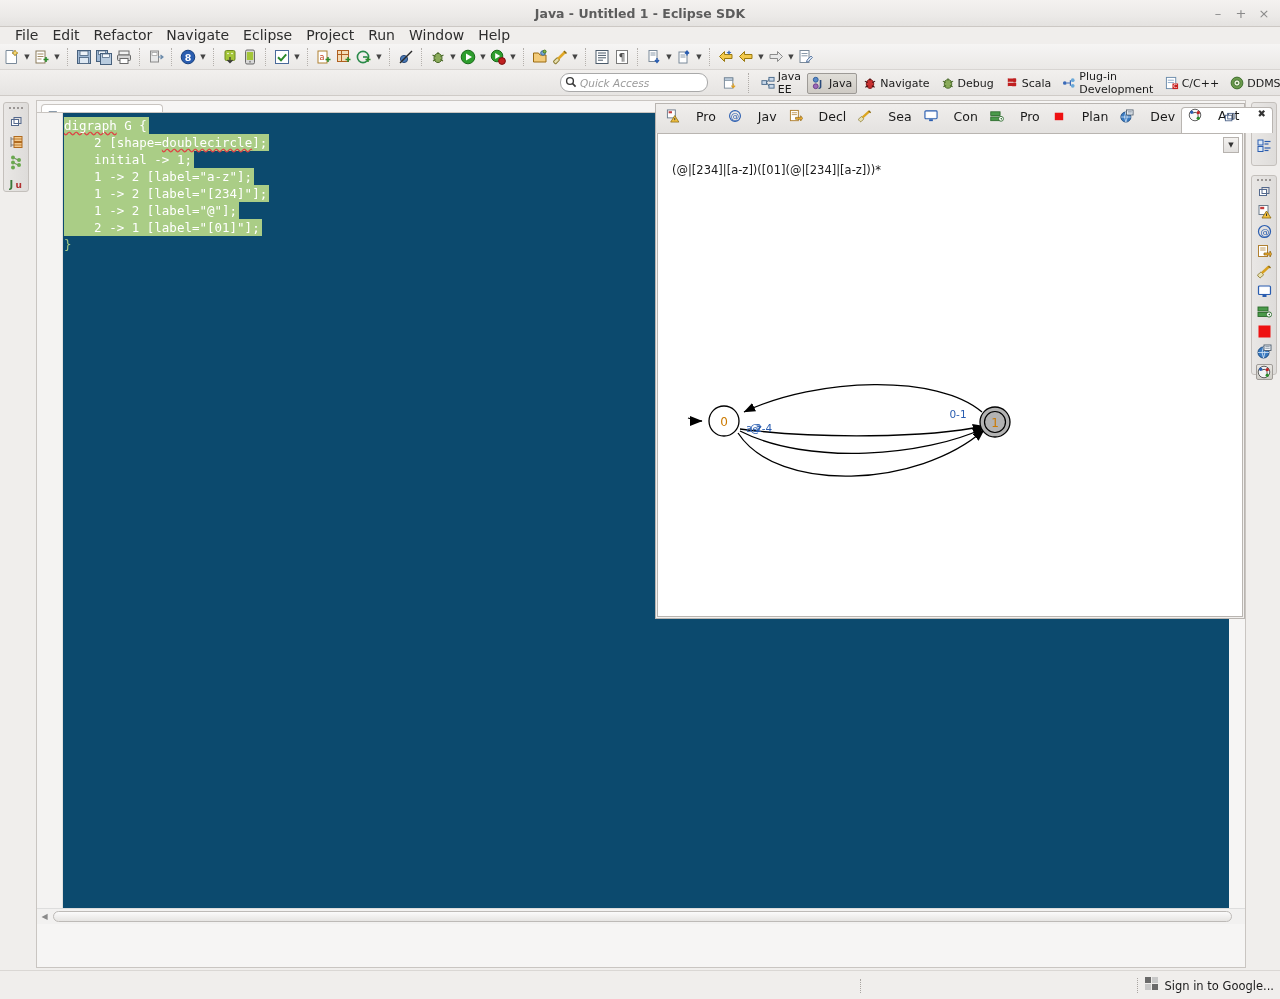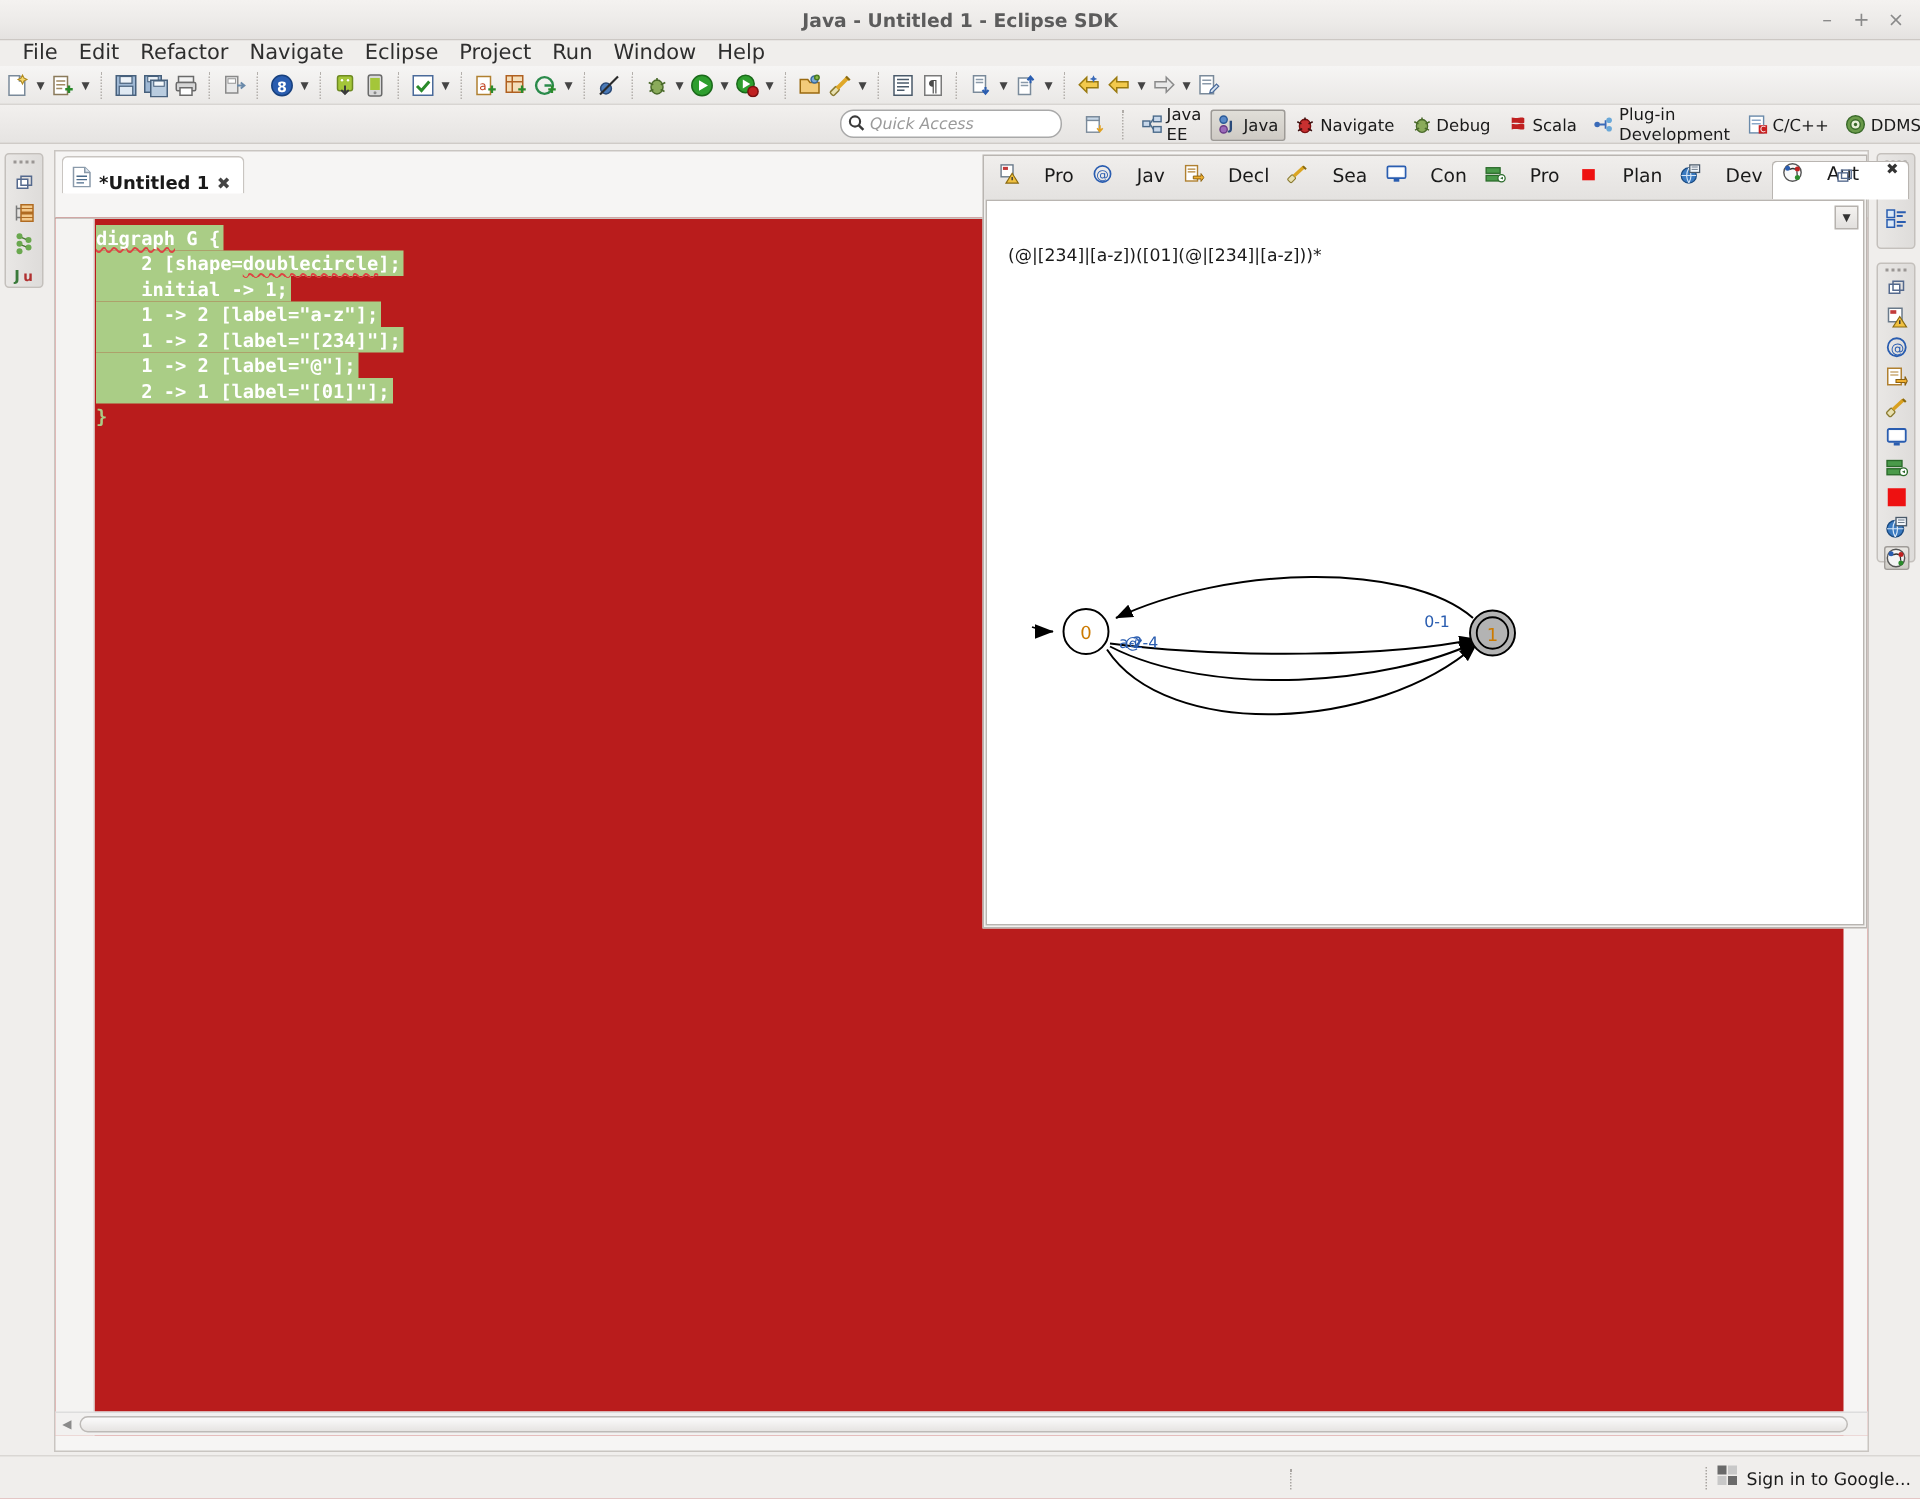--- a/index.html
+++ b/index.html
@@ -102,22 +102,22 @@
   .etab {
     position: absolute; left: 4px; top: 3px; height: 25px;
     display: flex; align-items: flex-end; gap: 5px; padding: 0 8px 0 6px;
     background: #fff;
     border: 1px solid #c9c5c1; border-bottom: none;
     border-radius: 4px 4px 0 0;
   }
   .etab-title { font-size: 12px; font-weight: bold; color: #1a1a1a; }
   .etab-close { font-size: 11px; color: #444; cursor: default; }
   .editor-body {
-    position: absolute; left: 0; top: 44px; width: 100%; height: 812px;
-    background: #b91c1c; border-top: 1px solid #c9c5c1; font-weight: bold;
+    position: absolute; left: 0; top: 11px; width: 100%; height: 812px;
+    background: #0c4a6e; border-top: 1px solid #c9c5c1;
   }
   .gutter {
     position: absolute; left: 0; top: 0; width: 26px; height: 100%;
     background: #f4f3f2; border-right: 1px solid #e2e0de;
   }
   .code {
     position: absolute; left: 27px; top: 4px; right: 0; bottom: 0;
     font-family: "DejaVu Sans Mono", "Liberation Mono", monospace;
     font-size: 12.5px; line-height: 17px; color: #ffffff;
     white-space: pre;

